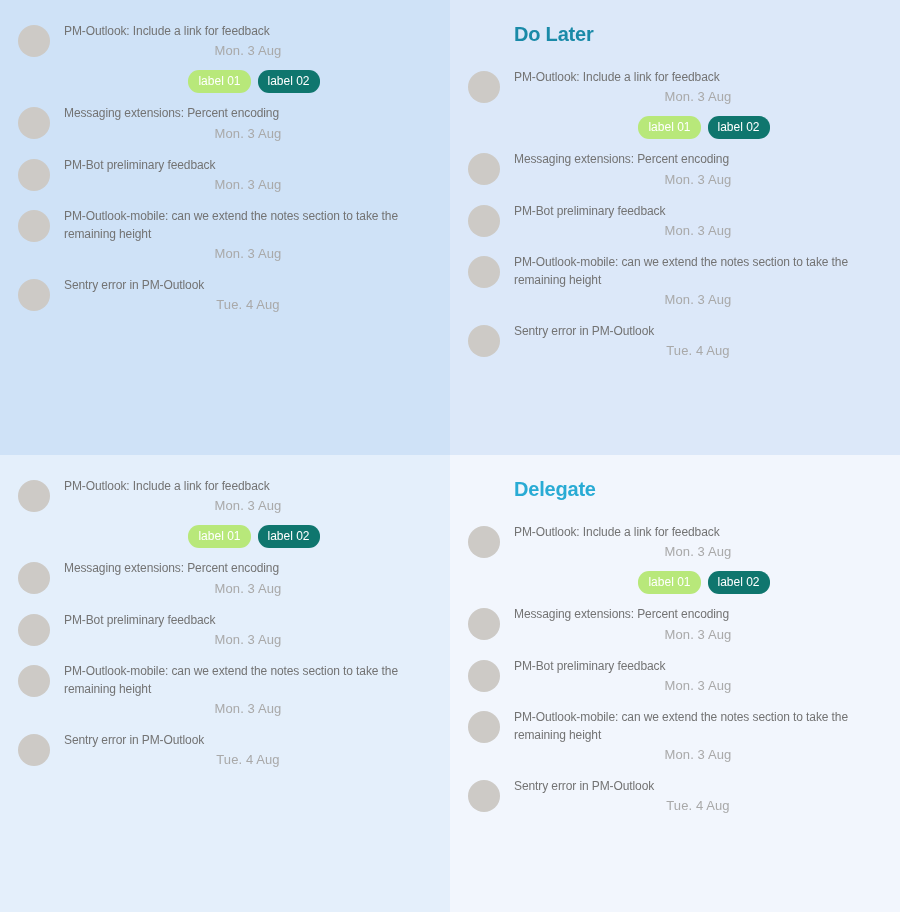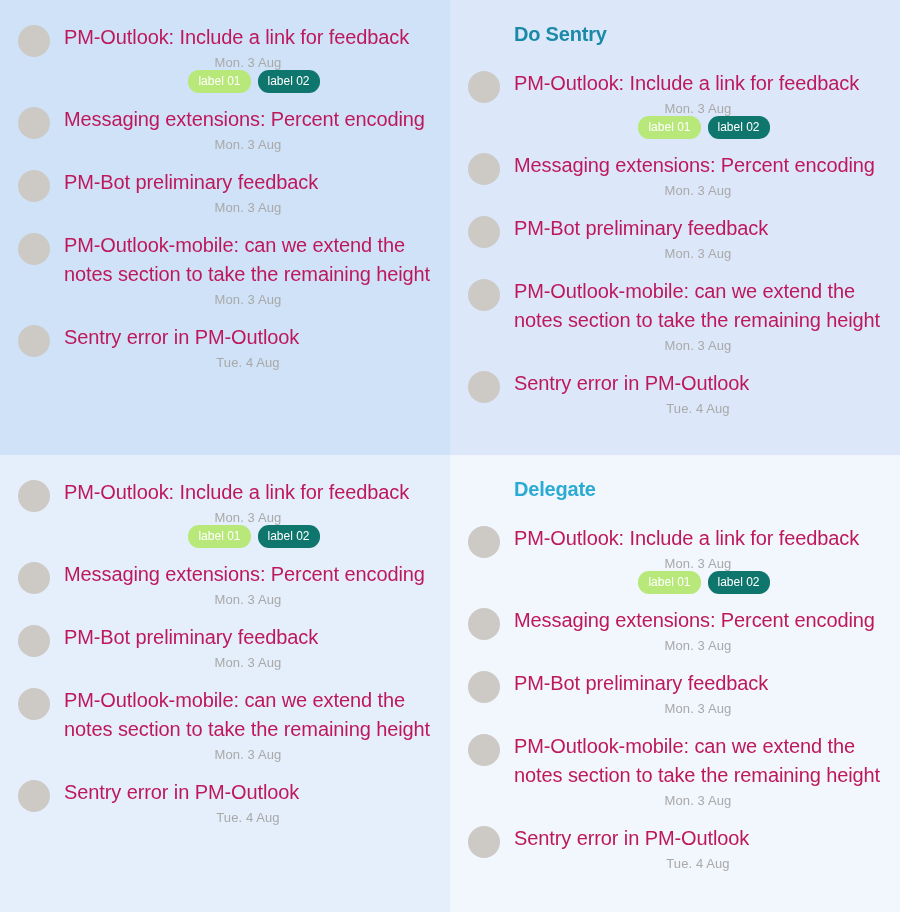--- a/index.html
+++ b/index.html
@@ -59,23 +59,23 @@
     margin-top:3px;
   }
 
   .task-body {
     flex:1 1 auto;
     min-width:0;
     padding-top:1px;
   }
 
   .task-title {
-    font-size:20px;
+    font-size:12px;
     line-height:1.45;
-    color:#be185d;
+    color:#737373;
     letter-spacing:-0.1px;
   }
 
   .task-meta {
     display:flex;
     align-items:center;
     flex-wrap:wrap;
     margin-top:3px;
     min-height:19px;
     flex-direction:column;
@@ -85,20 +85,21 @@
     font-size:13px;
     color:#a9a9a9;
     letter-spacing:0.1px;
   }
 
   .label-pills {
     display:flex;
     align-items:center;
     gap:7px;
     margin-left:12px;
+    margin-top:12px;
   }
 
   .pill {
     display:inline-block;
     font-size:12px;
     line-height:1;
     color:#ffffff;
     padding:5px 10px 6px 10px;
     border-radius:11px;
     white-space:nowrap;
@@ -158,21 +159,21 @@
           <div class="task-body">
             <div class="task-title">Sentry error in PM-Outlook</div>
             <div class="task-meta">
               <span class="task-date">Tue. 4 Aug</span>
             </div>
           </div>
         </li>
       </ul>
     </div>
     <div class="quadrant" style="background: rgb(220, 232, 249);">
-      <div class="quadrant-title" style="color: rgb(26, 138, 168);">Do Sentry</div>
+      <div class="quadrant-title" style="color: rgb(26, 138, 168);">Do Later</div>
       <ul class="task-list">
         <li class="task-item">
           <div class="avatar"></div>
           <div class="task-body">
             <div class="task-title">PM-Outlook: Include a link for feedback</div>
             <div class="task-meta">
               <span class="task-date">Mon. 3 Aug</span>
               <span class="label-pills">
                 <span class="pill pill-green">label 01</span>
                 <span class="pill pill-mauve">label 02</span>

